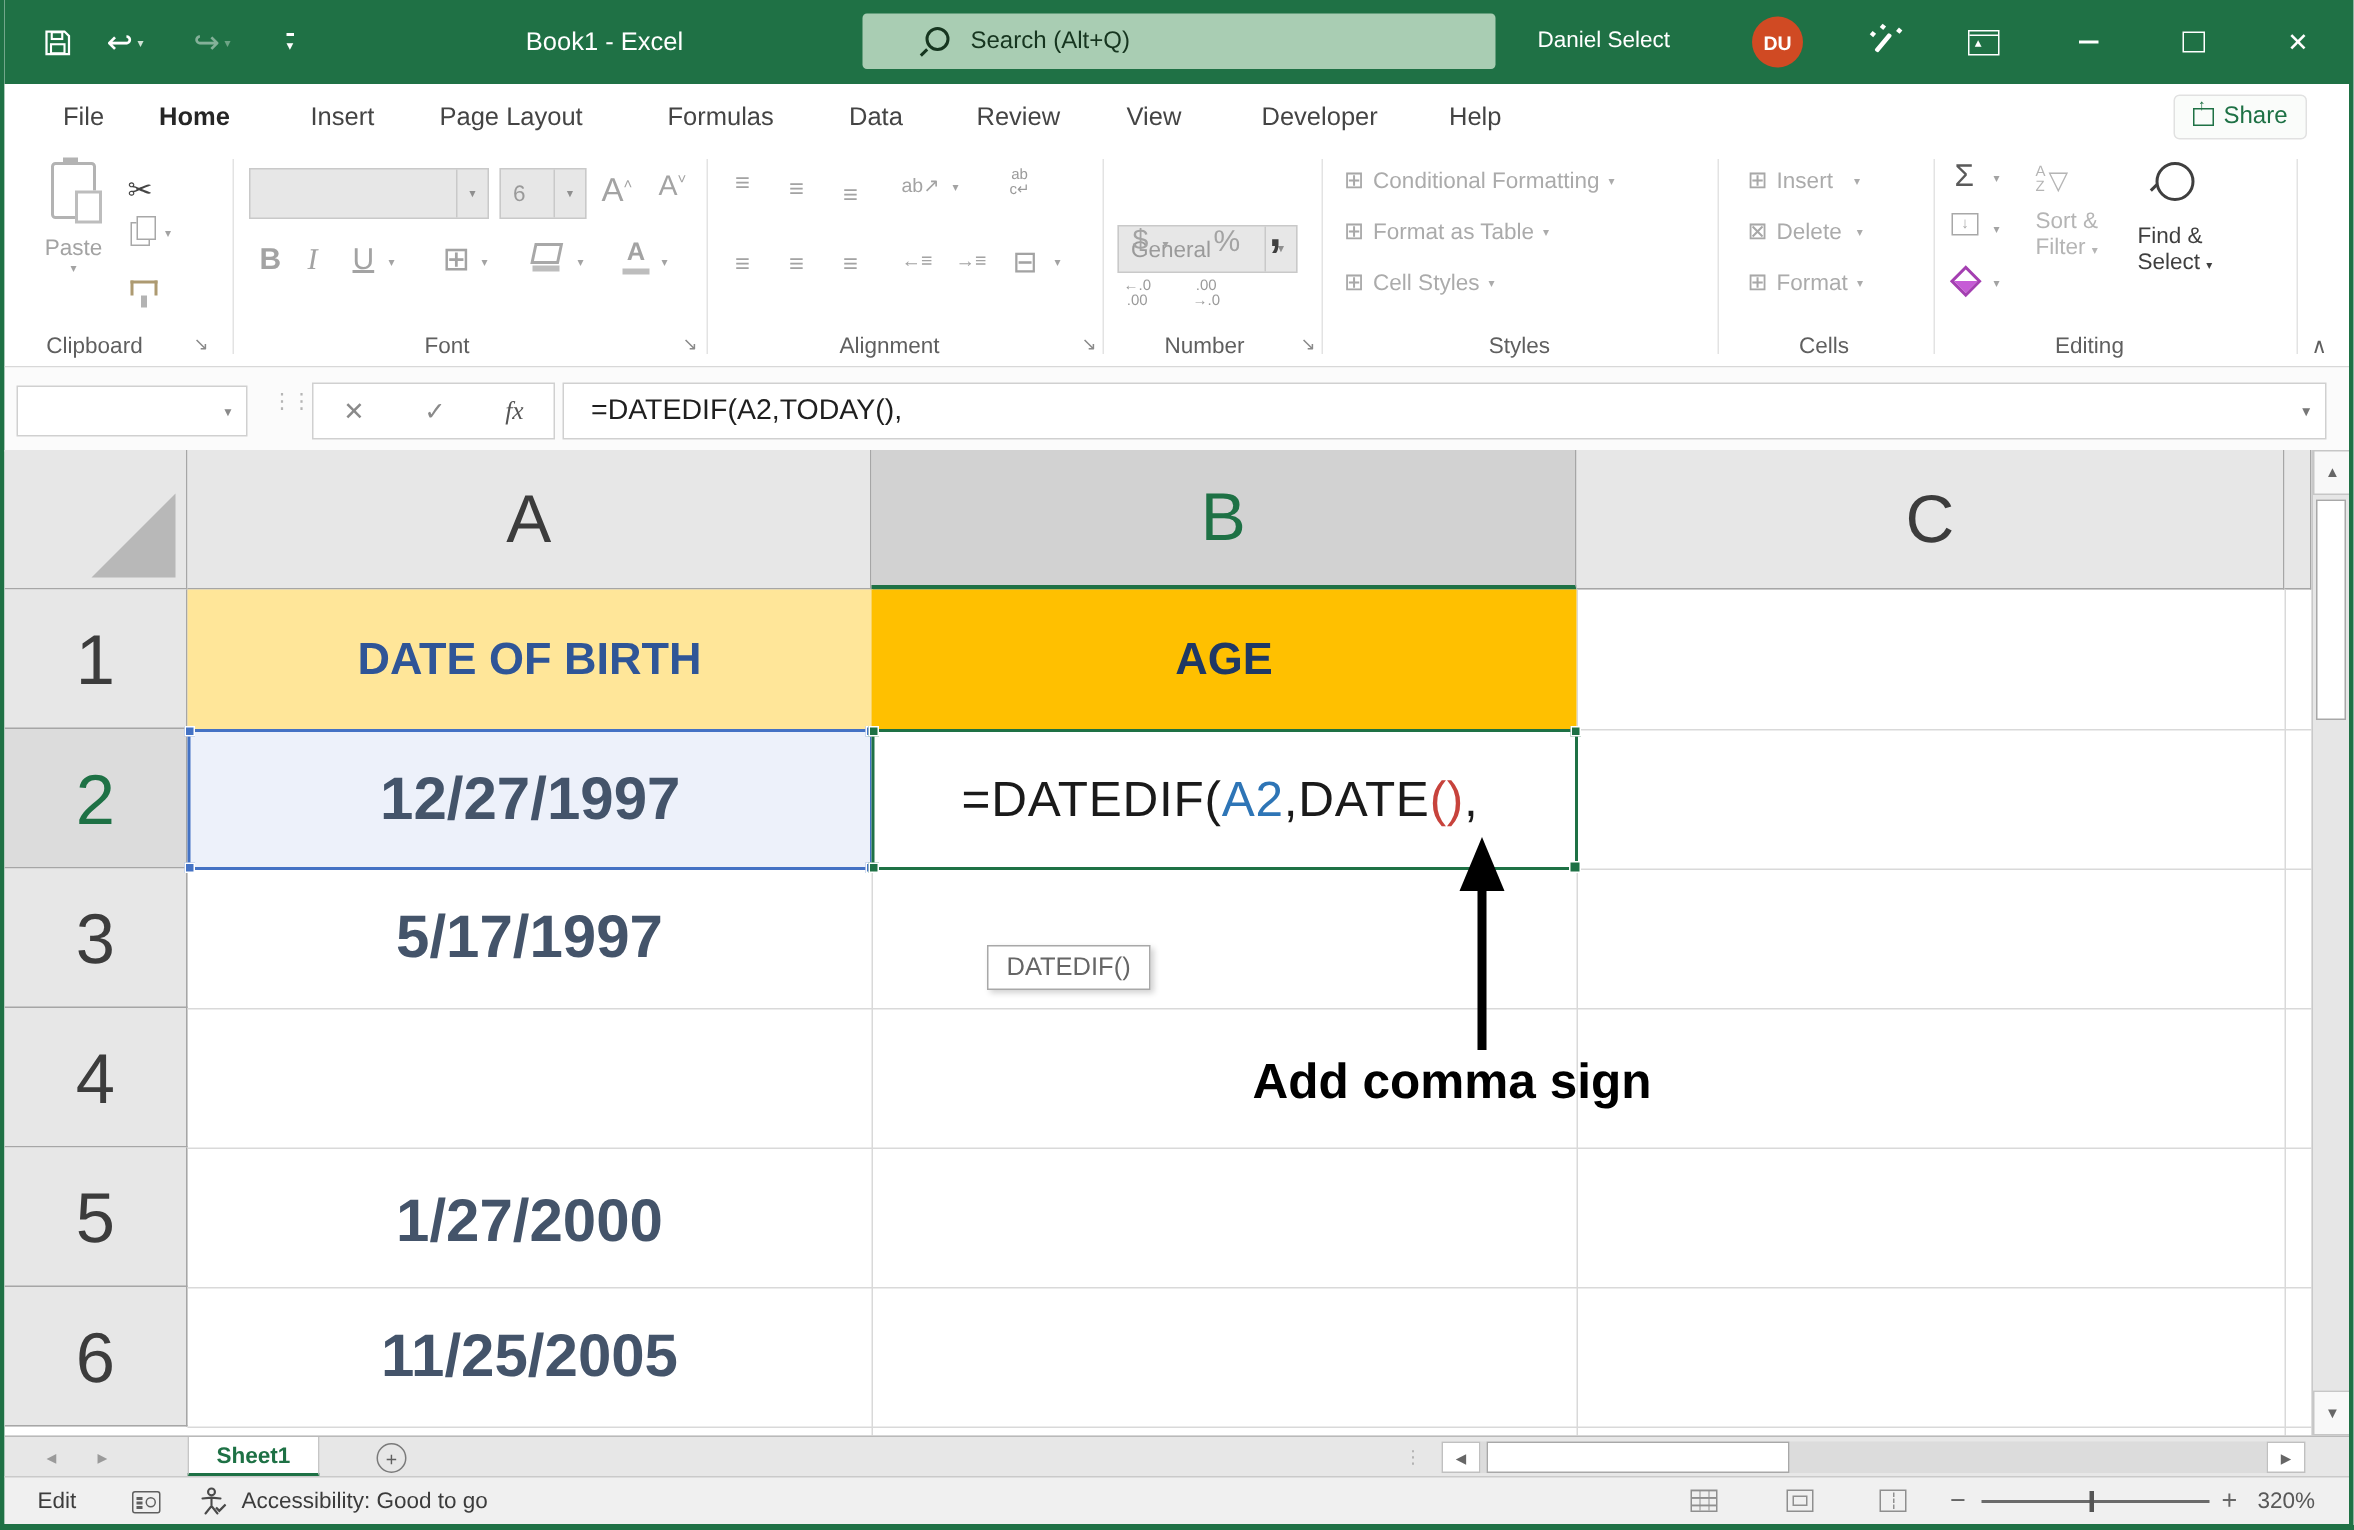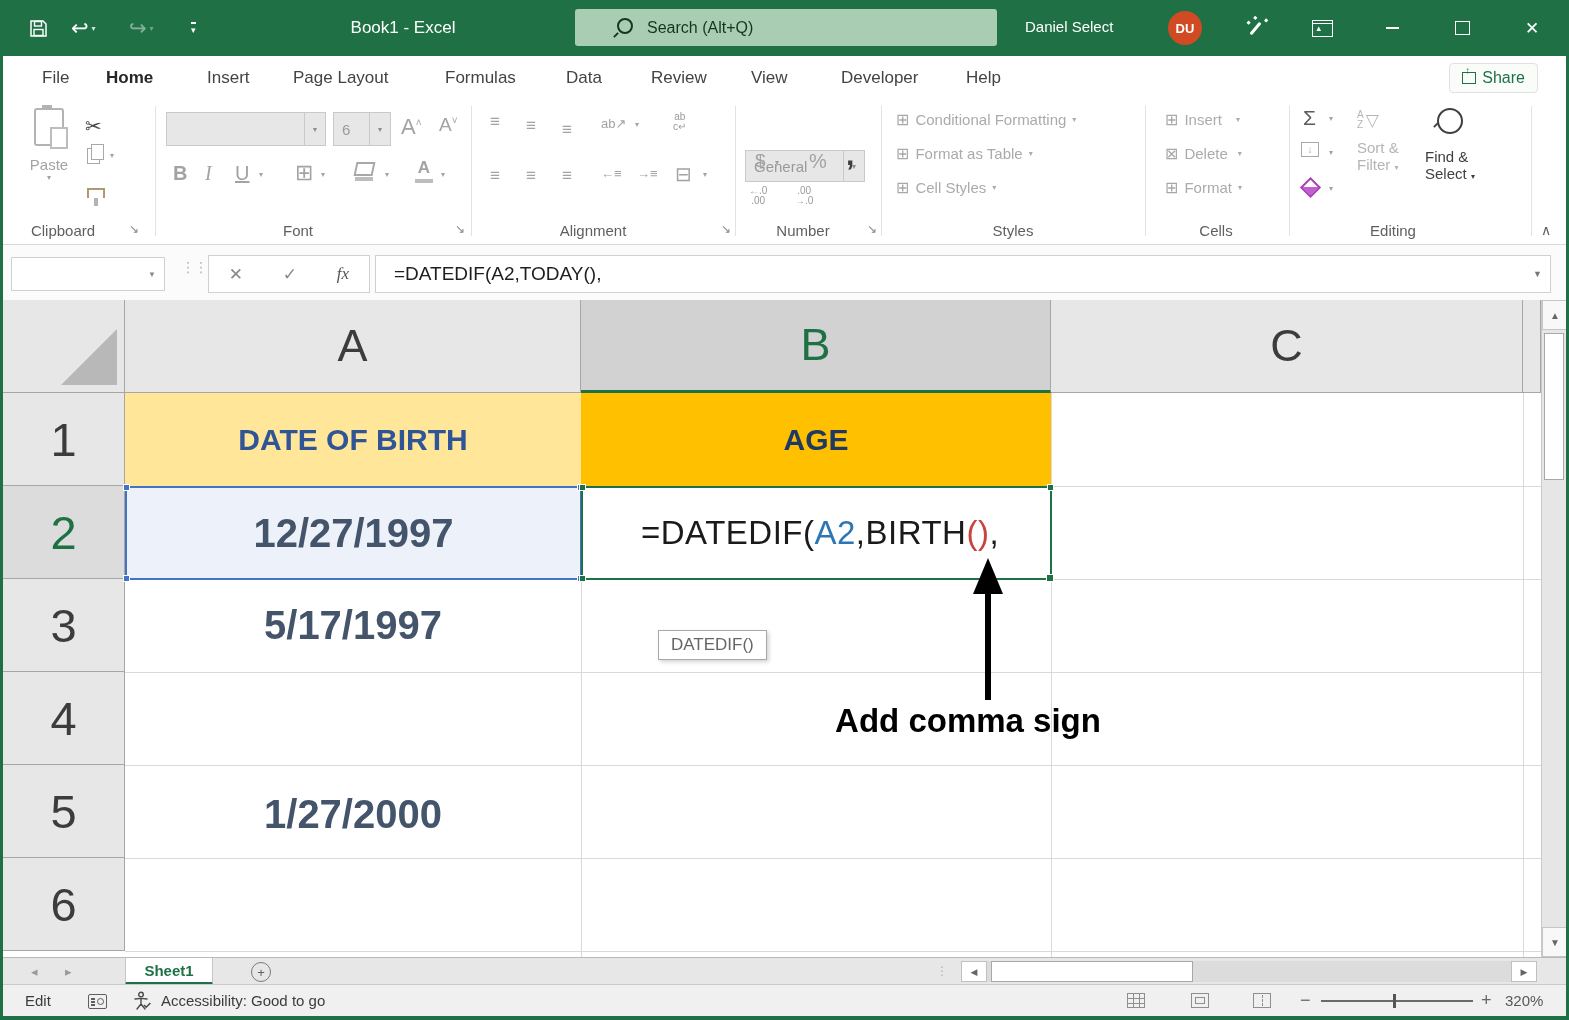--- a/index.html
+++ b/index.html
@@ -388,29 +388,30 @@
 
     <div class="cell datecell" style="left:122px;top:186px;width:457px;height:94px;background:#EDF1FA;border:2px solid #4472C4;">
       <span>12/27/1997</span>
       <span class="handle blue" style="left:-4px;top:-4px;"></span>
       <span class="handle blue" style="right:-4px;top:-4px;"></span>
       <span class="handle blue" style="left:-4px;bottom:-4px;"></span>
       <span class="handle blue" style="right:-4px;bottom:-4px;"></span>
     </div>
 
     <div class="cell" style="left:578px;top:186px;width:471px;height:94px;background:#fff;border:2px solid #1E7145;justify-content:flex-start;">
-      <span class="fcell" style="margin-left:58px;"><span style="color: rgb(26, 26, 26);">=DATEDIF(</span><span style="color: rgb(46, 117, 182);">A2</span><span style="color: rgb(26, 26, 26);">,BIRTH</span><span style="color: rgb(199, 67, 60);">()</span><span style="color: rgb(26, 26, 26);">,</span></span>
+      <span class="fcell" style="margin-left:58px;"><span style="color: rgb(26, 26, 26);">=DATEDIF(</span><span style="color: rgb(46, 117, 182);">A2</span><span style="color: rgb(26, 26, 26);">,DATE</span><span style="color: rgb(199, 67, 60);">()</span><span style="color: rgb(26, 26, 26);">,</span></span>
       <span class="handle green" style="left:-4px;top:-4px;"></span>
       <span class="handle green" style="right:-4px;top:-4px;"></span>
       <span class="handle green" style="left:-4px;bottom:-4px;"></span>
       <span class="handle green" style="right:-4px;bottom:-4px;width:8px;height:8px;"></span>
     </div>
 
     <div class="cell datecell" style="left:122px;top:279px;width:456px;height:93px;">5/17/1997</div>
     <div class="cell datecell" style="left:122px;top:468px;width:456px;height:93px;">1/27/2000</div>
+    <div class="cell datecell" style="left:122px;top:558px;width:456px;height:93px;">11/25/2005</div>
 
     <div class="tooltip" style="left:655px;top:286px;margin-top:44px;">DATEDIF()</div>
 
     <div class="arrowhead" style="left:970px;top:258px;"></div>
     <div class="arrowline" style="left:982px;top:292px;height:108px;"></div>
     <div class="annot" style="left:700px;top:402px;width:530px;">Add comma sign</div>
 
     <div class="vscroll" style="left:1538px;">
       <div class="scrbtn" style="top:0;">
           <span>▲</span>

